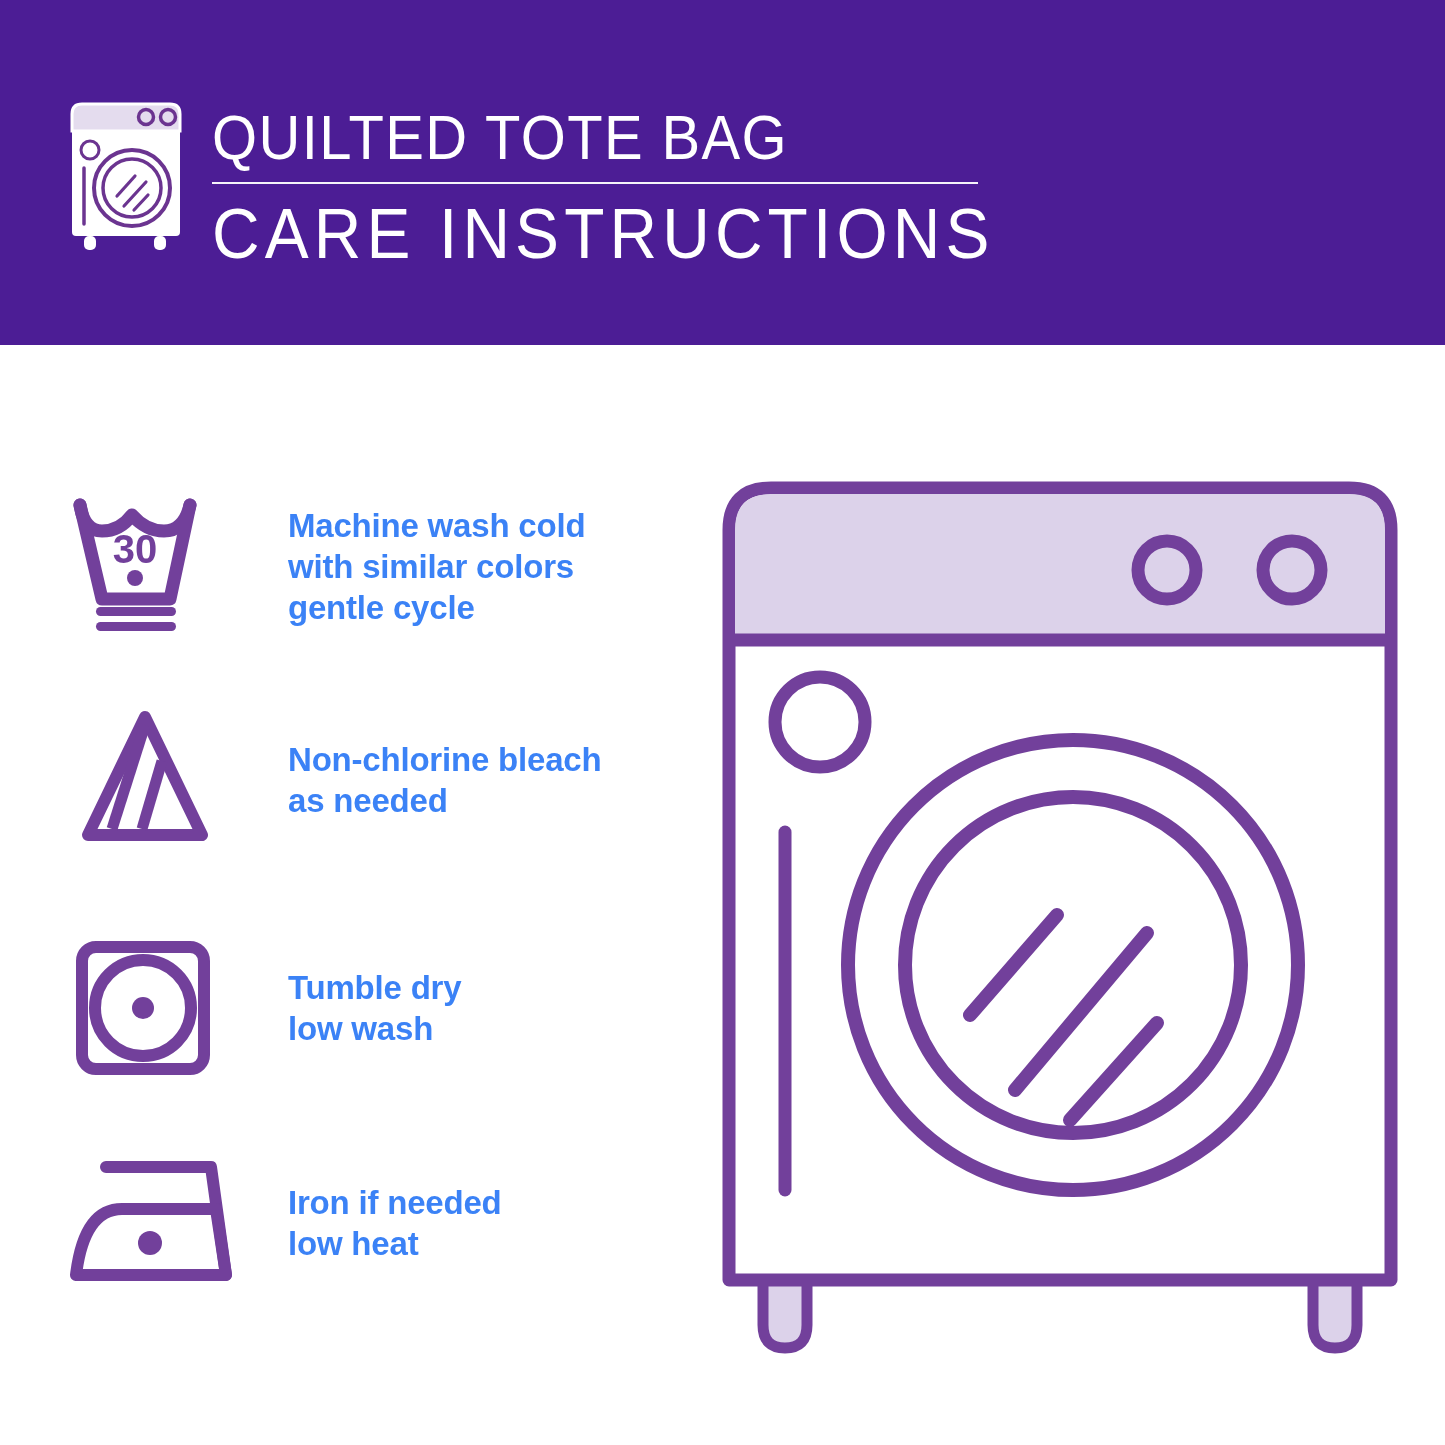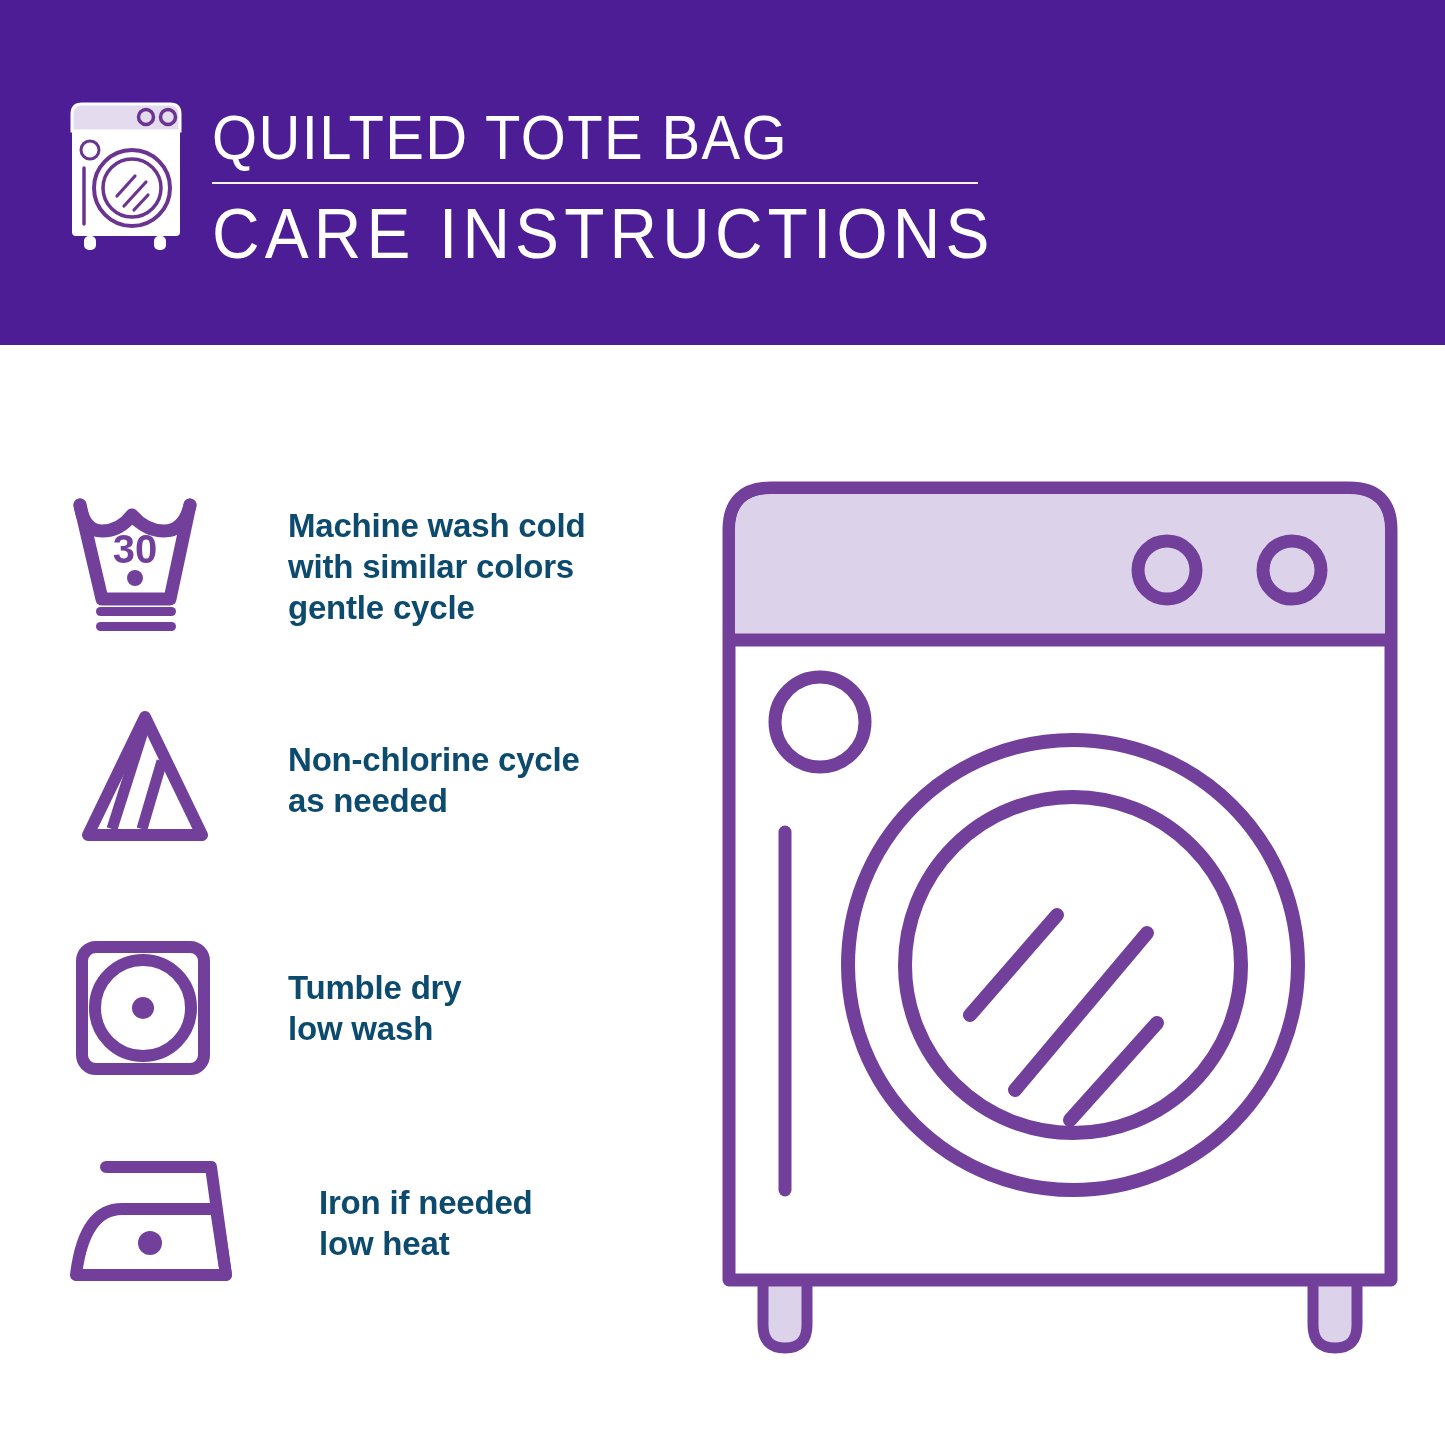--- a/index.html
+++ b/index.html
@@ -90,30 +90,30 @@
   .instr-icon {
     width: 180px;
     flex: 0 0 180px;
     display: flex;
     align-items: center;
     justify-content: flex-start;
   }
   .instr-text {
     font-size: 33px;
     line-height: 41px;
-    color: #0c4a6e;
+    color: #3b82f6;
     font-weight: 700;
     letter-spacing: -0.2px;
     white-space: pre-line;
     margin-left: 42px;
   }
   #row-wash  { top: 146px; }
   #row-bleach{ top: 360px; }
   #row-dry   { top: 588px; }
-  #row-iron  { top: 808px; gap: 31px; }
+  #row-iron  { top: 808px; }
 
   
   #machine-illustration {
     position: absolute;
     left: 715px;
     top: 470px;
     width: 690px;
     height: 900px;
   }
 </style>
@@ -184,21 +184,21 @@
       <div class="instr-icon">
         <svg viewBox="0 0 166 150" width="166" height="150" aria-hidden="true">
 
           <path d="M79 12 L136 130 L22 130 Z" fill="none" stroke="#72409B" stroke-width="12" stroke-linejoin="round"></path>
 
           <line x1="79" y1="20" x2="46" y2="124" stroke="#72409B" stroke-width="11" stroke-linecap="butt"></line>
 
           <line x1="96" y1="56" x2="76" y2="124" stroke="#72409B" stroke-width="11" stroke-linecap="butt"></line>
         </svg>
       </div>
-      <div class="instr-text">Non-chlorine cycle
+      <div class="instr-text">Non-chlorine bleach
 as needed</div>
     </div>
 
     <div class="instr-row" id="row-dry">
       <div class="instr-icon">
         <svg viewBox="0 0 166 150" width="166" height="150" aria-hidden="true">
           <rect x="16" y="14" width="122" height="122" rx="14" fill="none" stroke="#72409B" stroke-width="12"></rect>
           <circle cx="77" cy="75" r="48" fill="none" stroke="#72409B" stroke-width="12"></circle>
           <circle cx="77" cy="75" r="11" fill="#72409B"></circle>
         </svg>

